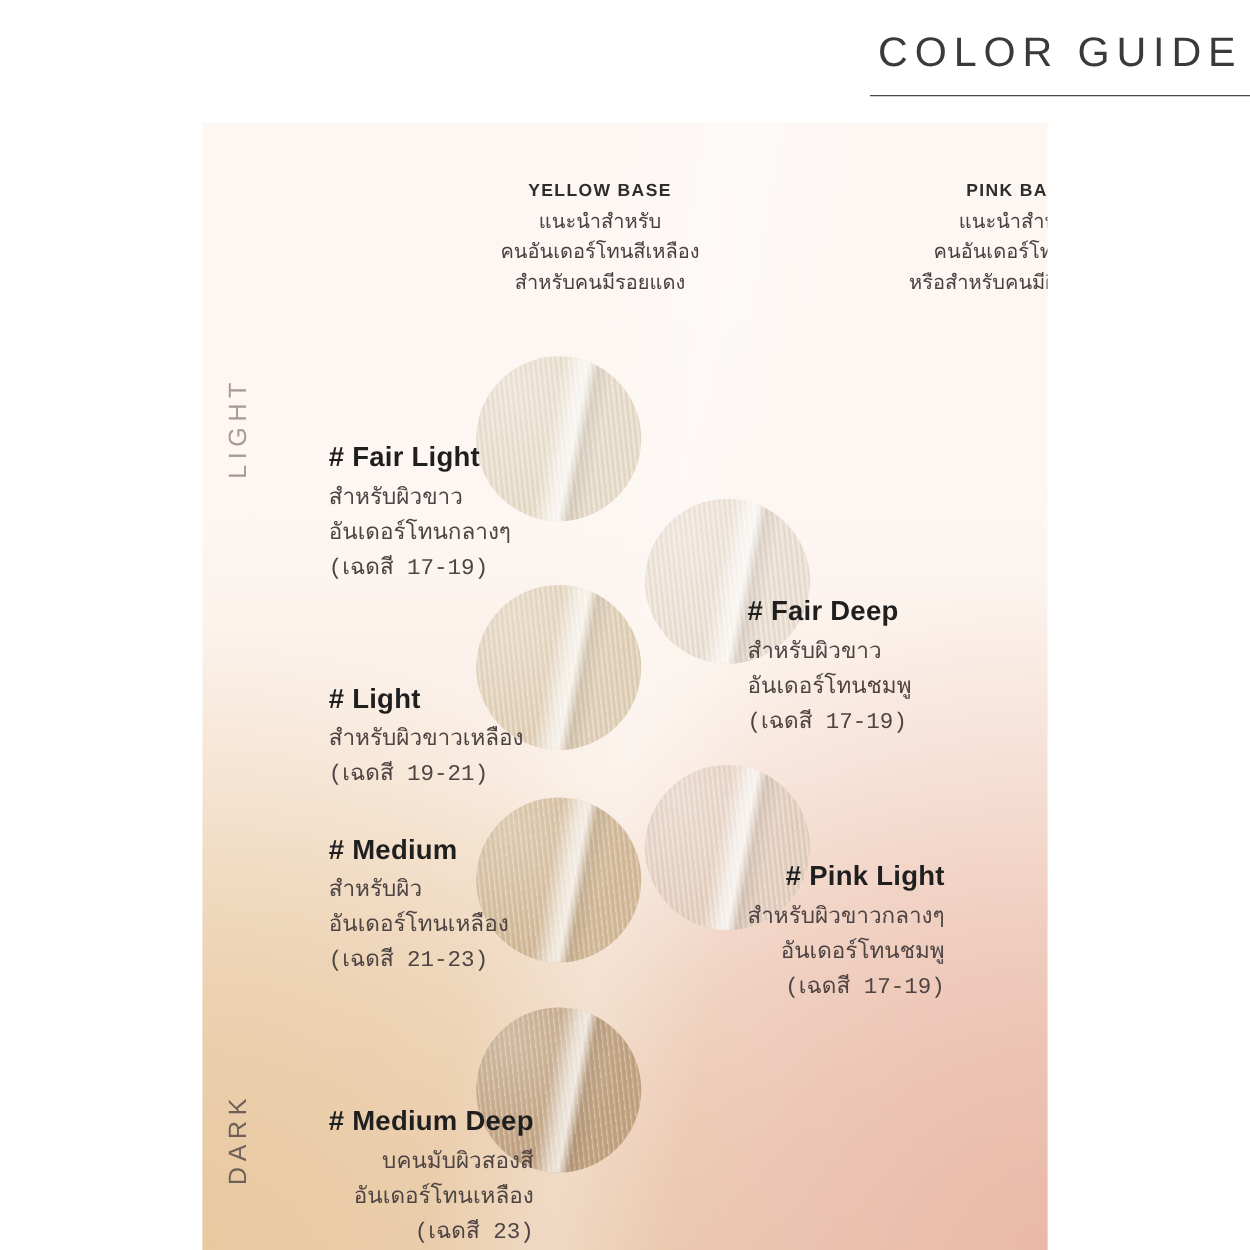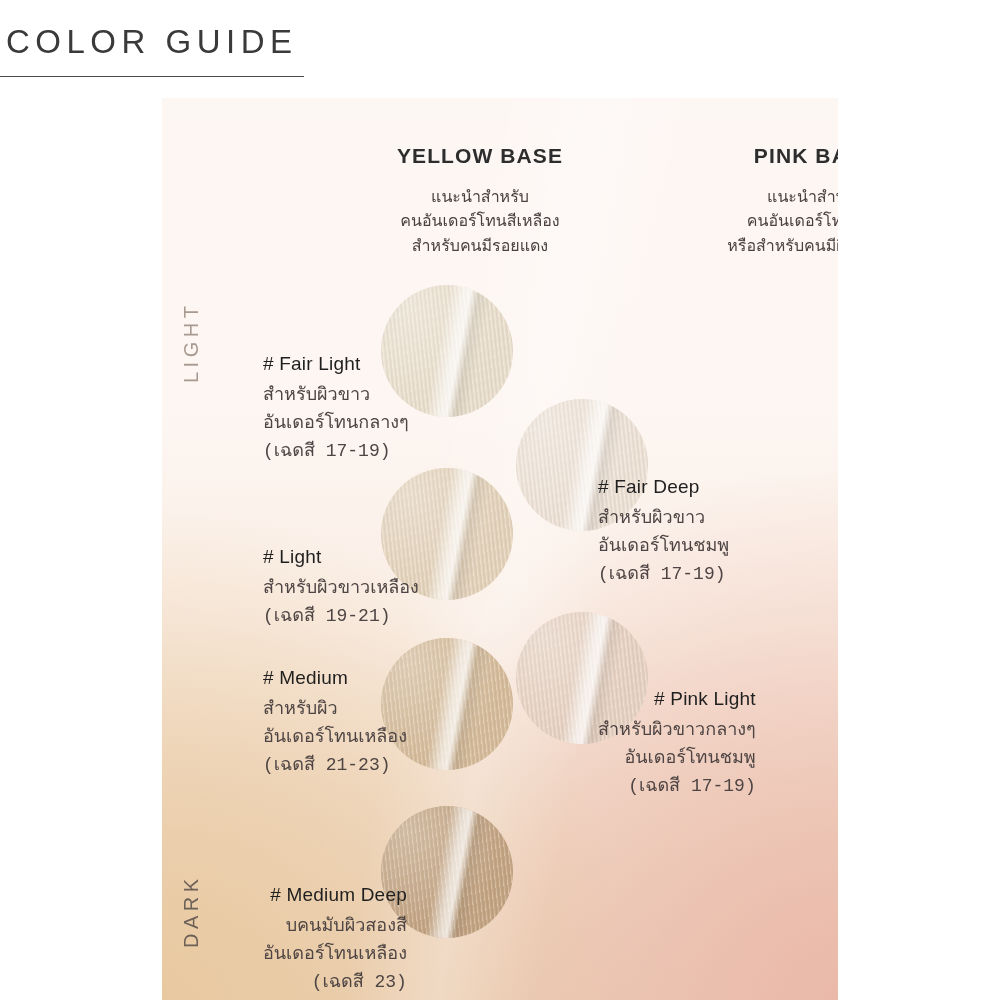--- a/index.html
+++ b/index.html
@@ -14,21 +14,21 @@
     position:relative;
     width:1000px; height:1000px;
     background:#ffffff;
   }
 
   
   .title-wrap{
     position:absolute;
     left:0; top:22px;
     width:1000px;
-    text-align:left;
+    text-align:right;
   }
   .title{
     display:inline-block;
     font-size:33px;
     font-weight:400;
     letter-spacing:5.5px;
     color:#3a3a3a;
     line-height:1.2;
     padding:0 6px 14px 6px;
     border-bottom:1.6px solid #4a4a4a;
@@ -53,25 +53,25 @@
 
   
   .base-head{
     position:absolute;
     text-align:center;
     width:300px;
   }
   .base-head.yellow{ left:168px; top:46px; }
   .base-head.pink  { left:504px; top:46px; }
   .base-title{
-    font-size:21px;
+    font-size:14px;
     font-weight:700;
     letter-spacing:1.1px;
     color:#2d2d2d;
-    margin-bottom:17px;
+    margin-bottom:5px;
   }
   .base-sub{
     font-size:16px;
     line-height:1.52;
     color:#4a4040;
     font-family:"DejaVu Sans","Liberation Sans",sans-serif;
   }
 
   
   .vlabel{
@@ -124,22 +124,22 @@
   }
   .swatch .stroke.shade{
     background-image:
       linear-gradient(115deg, rgba(0,0,0,0.07) 0%, rgba(0,0,0,0.0) 30%),
       radial-gradient(70% 70% at 30% 30%, rgba(255,255,255,0.28) 0%, rgba(255,255,255,0.0) 70%);
   }
 
   
   .shade-info{ position:absolute; }
   .shade-name{
-    font-size:19px;
-    font-weight:400;
+    font-size:22px;
+    font-weight:700;
     color:#1f1f1f;
     letter-spacing:0.2px;
     margin-bottom:7px;
     white-space:nowrap;
   }
   .shade-desc{
     font-size:18px;
     line-height:1.55;
     color:#4d4443;
     font-family:Liberation Mono, monospace;

